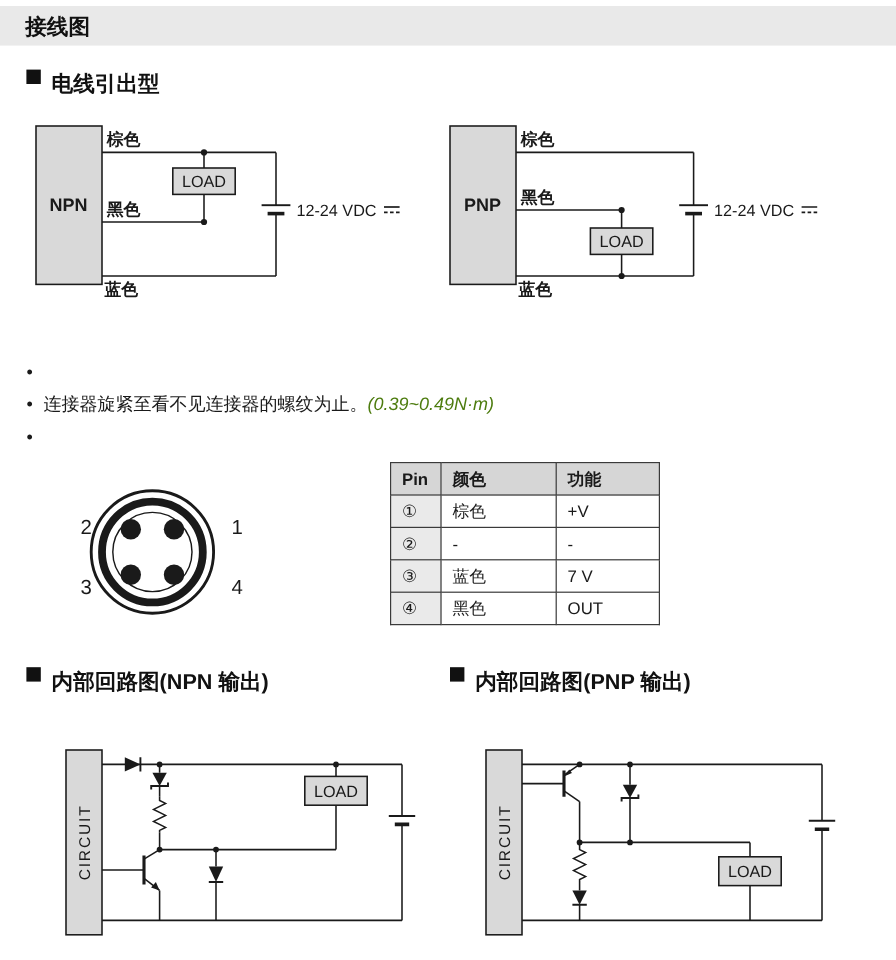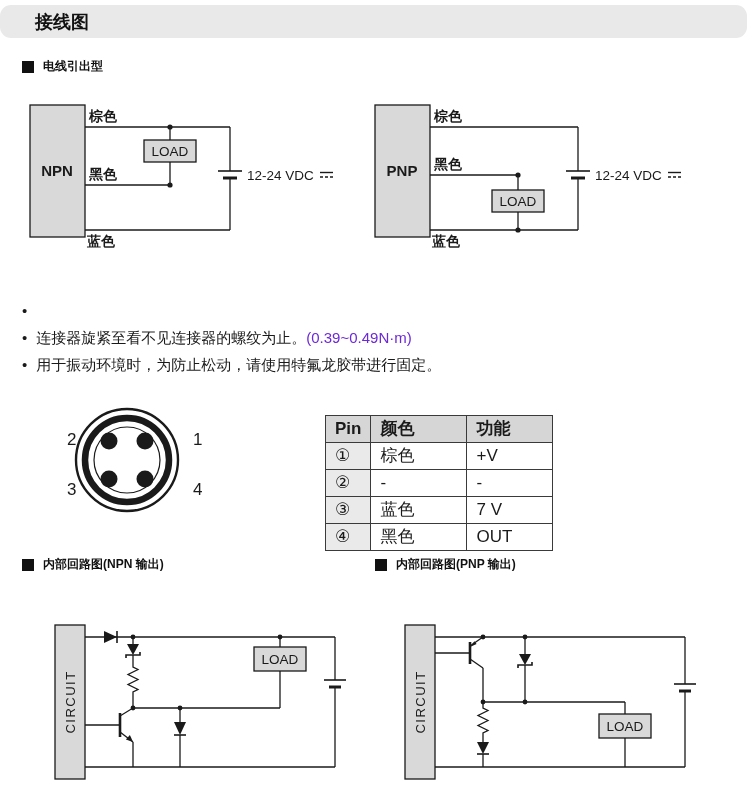--- a/index.html
+++ b/index.html
@@ -2,34 +2,34 @@
 <html><head>
 <meta charset="utf-8">
 <style>
   html,body { margin:0; padding:0; background:#ffffff; }
   body { font-family:"Liberation Sans","DejaVu Sans",sans-serif; color:#1a1a1a; }
   .page { position:relative; width:747px; height:800px; background:#ffffff; overflow:hidden; }
   .abs { position:absolute; }
 
   .header-bar { position:absolute; left:0; top:5px; width:747px; height:33px;
                 background:#e9e9e9; display:flex; align-items:center;
-                padding-left:35px; box-sizing:border-box;border-radius:11px; }
+                padding-left:21px; box-sizing:border-box; }
   .header-title { font-weight:bold; font-size:18px; color:#111; }
 
-  .section-heading { position:absolute; display:flex; align-items:center; gap:9px;
-                     font-weight:bold; font-size:12px; color:#111; white-space:nowrap; }
+  .section-heading { position:absolute; display:flex; gap:9px;
+                     font-weight:bold; font-size:18px; color:#111; white-space:nowrap; }
   .sq { width:12px; height:12px; background:#111; flex:0 0 auto; }
 
   .bullets { position:absolute; left:22px; top:297px; width:600px; font-size:15px; }
   .bullet-row { display:flex; gap:9px; line-height:27px; }
   .marker { flex:0 0 auto; }
-  .hl { color:#6d28d9; }
-
-  table.pin-table { position:absolute; left:325px; top:415px; border-collapse:collapse;
-                    table-layout:fixed; font-size:17px; }
+  .hl { color:#4d7c0f;font-style:italic; }
+
+  table.pin-table { position:absolute; left:325px; top:385px; border-collapse:collapse;
+                    table-layout:fixed; font-size:14px; }
   .pin-table th, .pin-table td { border:1px solid #3a3a3a; padding:3px 9px;
                                  text-align:left; line-height:20px; white-space:nowrap; }
   .pin-table th { background:#d6d6d6; font-weight:bold; }
   .pin-table td.pin-col { background:#eaeaea; }
   .col-pin { width:42px; } .col-color { width:96px; } .col-func { width:86px; }
 
   svg text { font-family:"Liberation Sans","DejaVu Sans",sans-serif; fill:#1a1a1a; }
   svg .wire { stroke:#1a1a1a; stroke-width:1.3; fill:none; }
   svg .blockfill { fill:#d9d9d9; stroke:#1a1a1a; stroke-width:1.3; }
   svg .dot { fill:#1a1a1a; }
@@ -113,21 +113,20 @@
   <div class="bullets">
     <div class="bullet-row">
       <span class="marker">•</span>
     </div>
     <div class="bullet-row">
       <span class="marker">•</span>
       <span><span>连接器旋紧至看不见连接器的螺纹为止。</span><span class="hl">(0.39~0.49N·m)</span><span></span></span>
     </div>
     <div class="bullet-row">
       <span class="marker">•</span>
-      <span><span>用于振动环境时，为防止松动，请使用特氟龙胶带进行固定。</span><span class="hl"></span><span></span></span>
     </div>
   </div>
 
   <svg class="abs" style="left:55px; top:398px;" width="155" height="128" viewBox="0 0 155 128">
     <circle cx="72" cy="62" r="51" fill="none" stroke="#1a1a1a" stroke-width="2.4"></circle>
     <circle cx="72" cy="62" r="42" fill="none" stroke="#1a1a1a" stroke-width="6.5"></circle>
     <circle cx="72" cy="62" r="33" fill="none" stroke="#1a1a1a" stroke-width="1.2"></circle>
     <g>
       <circle class="dot" cx="54" cy="43" r="8.5"></circle>
       <circle class="dot" cx="90" cy="43" r="8.5"></circle>

